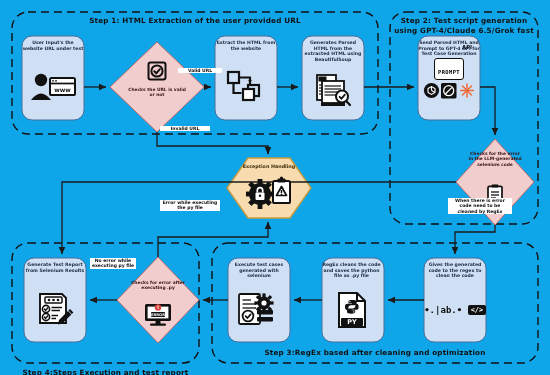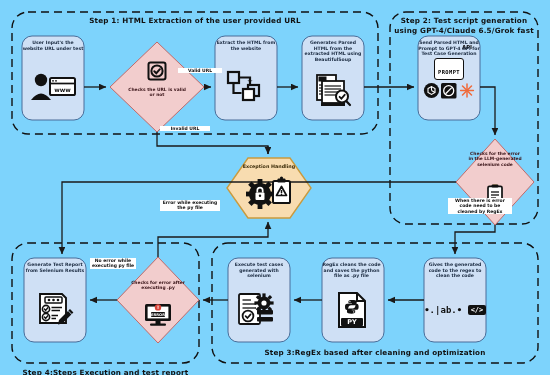--- a/index.html
+++ b/index.html
@@ -1,17 +1,17 @@
 <!DOCTYPE html>
 <html><head>
 <meta charset="utf-8">
 <style>
   html,body{margin:0;padding:0;background:#ffffff;}
   body{font-family:"DejaVu Sans",sans-serif;}
-  #stage{position:relative;width:550px;height:375px;overflow:hidden;background:#7dd3fc;}
+  #stage{position:relative;width:550px;height:375px;overflow:hidden;background:#0ea5e9;}
   svg#canvas{position:absolute;left:0;top:0;width:550px;height:375px;}
 
   .grp-title{position:absolute;font-size:7.2px;font-weight:bold;color:#111;
              letter-spacing:.2px;text-align:center;line-height:9.5px;}
 
   .node{position:absolute;box-sizing:border-box;display:flex;flex-direction:column;
         align-items:center;justify-content:flex-start;}
   .ntxt{font-size:4.6px;line-height:5.6px;color:#1a2a40;text-align:center;
         padding:4px 3px 0 3px;width:100%;font-weight:600;}
   .nicon{flex:1;display:flex;align-items:center;justify-content:center;width:100%;}

